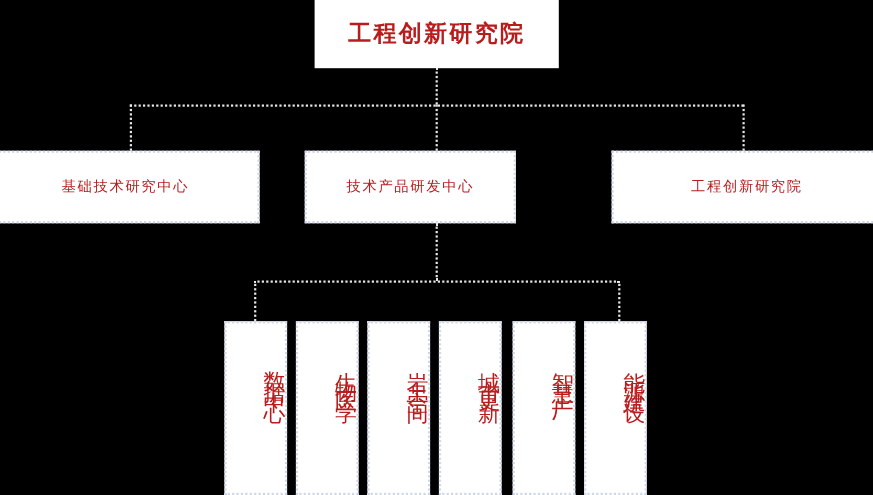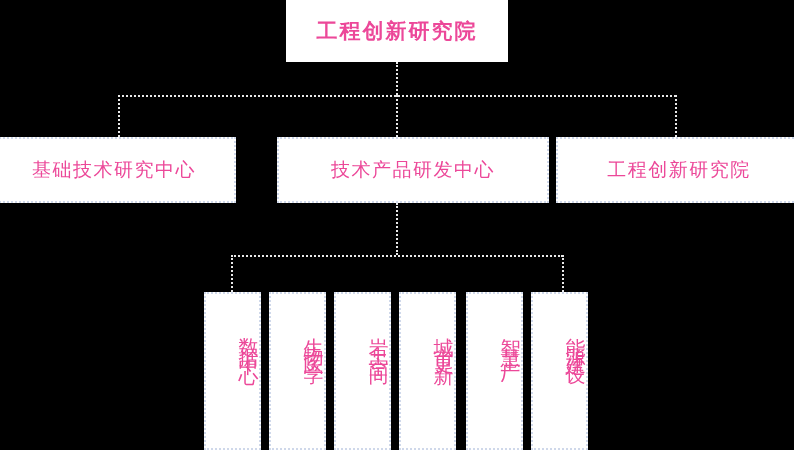--- a/index.html
+++ b/index.html
@@ -24,21 +24,21 @@
     display: flex;
     align-items: center;
     justify-content: center;
     color: #2c6fd1;
   }
   .node.dotted {
     border: 2px dotted #cfd8ea;
   }
 
   .node-label {
-    color: #ec4899;
+    color: #b91c1c;
     letter-spacing: 1px;
     line-height: 1.2;
     text-align: left;
     white-space: pre;
   }
 
   
   #node-root {
     left: 286px;
     top: 0px;
@@ -50,25 +50,25 @@
     font-weight: bold;
     letter-spacing: 2px;
   }
 
   
   .node-l2 {
     top: 137px;
     height: 66px;
   }
   .node-l2 .node-label {
-    font-size: 19px;
+    font-size: 13px;
     letter-spacing: 1.5px;
   }
   #node-l2-0 { left: -8px;  width: 244px; }
-  #node-l2-1 { left: 277px; width: 272px; }
+  #node-l2-1 { left: 277px; width: 192px; }
   #node-l2-2 { left: 556px; width: 246px; }
 
   
   .node-l3 {
     top: 292px;
     height: 158px;
     width: 57px;
     align-items: flex-start;
     padding-top: 28px;
   }

